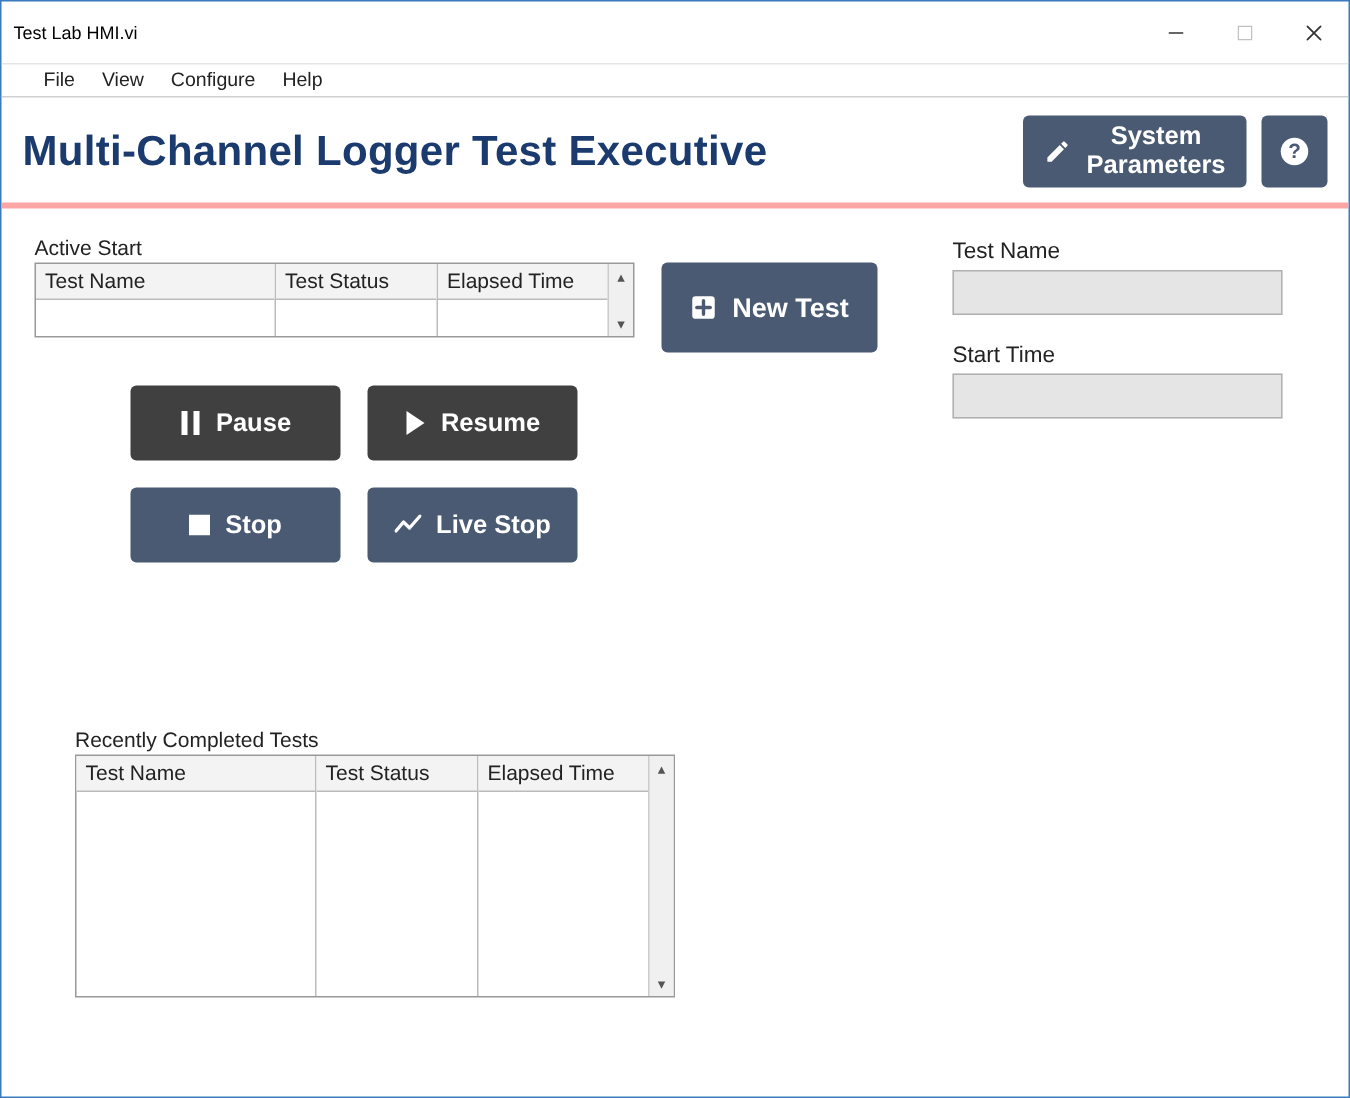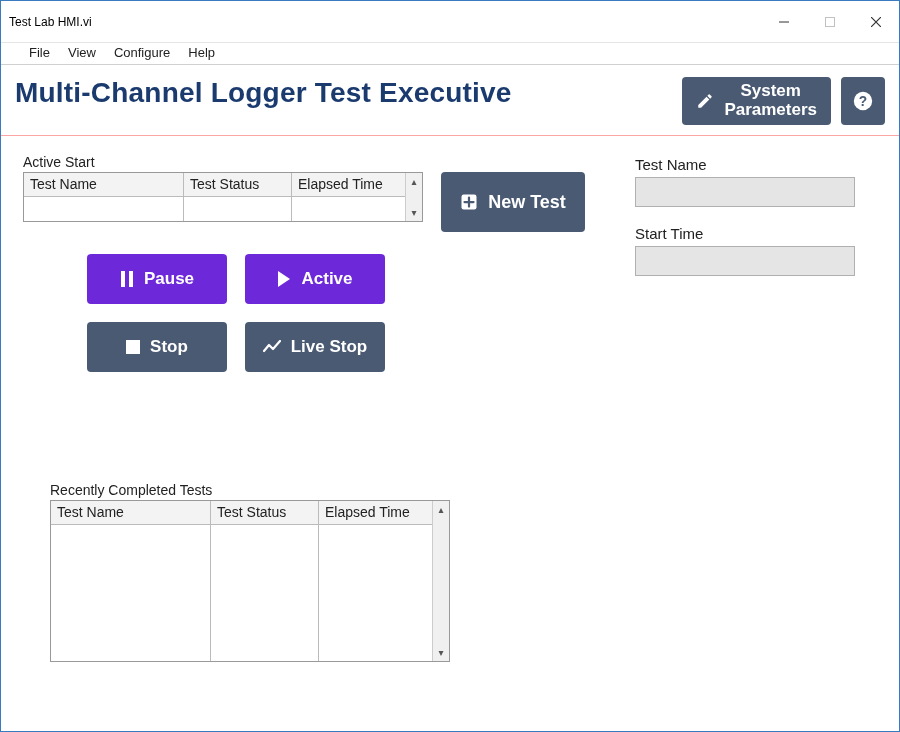--- a/index.html
+++ b/index.html
@@ -45,23 +45,23 @@
     gap: 2px;
   }
   .menubar .mitem {
     padding: 2px 8px;
     cursor: default;
   }
 
   
   .headerband {
     display: flex;
-    align-items: flex-start;
+    align-items: center;
     padding: 12px 14px 10px 14px;
-    border-bottom: 1px solid #fca5a5;
+    border-bottom: 4px solid #fca5a5;
   }
   .apptitle {
     color: #1b3b6f;
     font-size: 28px;
     font-weight: 700;
     flex: 1;
     letter-spacing: 0.2px;
   }
   .btn {
     background: #495a72;
@@ -70,21 +70,21 @@
     border-radius: 4px;
     display: flex;
     align-items: center;
     justify-content: center;
     gap: 10px;
     font-size: 17px;
     font-weight: 600;
     cursor: pointer;
   }
   .btn.disabled {
-    background: #6d28d9;
+    background: #404040;
     cursor: default;
   }
   .btn .icon { display:flex; align-items:center; justify-content:center; }
   .sysparams {
     height: 48px;
     padding: 4px 14px;
     font-size: 17px;
     line-height: 1.1;
     font-weight: 700;
     text-align: center;
@@ -298,21 +298,21 @@
             </svg>
         </span>
         <span>Pause</span>
       </button>
       <button class="btn disabled">
         <span class="icon">
           <svg width="14" height="16" viewBox="0 0 14 16">
               <path d="M1 0 L13 8 L1 16 Z" fill="#fff"></path>
             </svg>
         </span>
-        <span>Active</span>
+        <span>Resume</span>
       </button>
       <button class="btn">
         <span class="icon">
           <svg width="14" height="14" viewBox="0 0 14 14">
               <rect x="0" y="0" width="14" height="14" fill="#fff"></rect>
             </svg>
         </span>
         <span>Stop</span>
       </button>
       <button class="btn">

